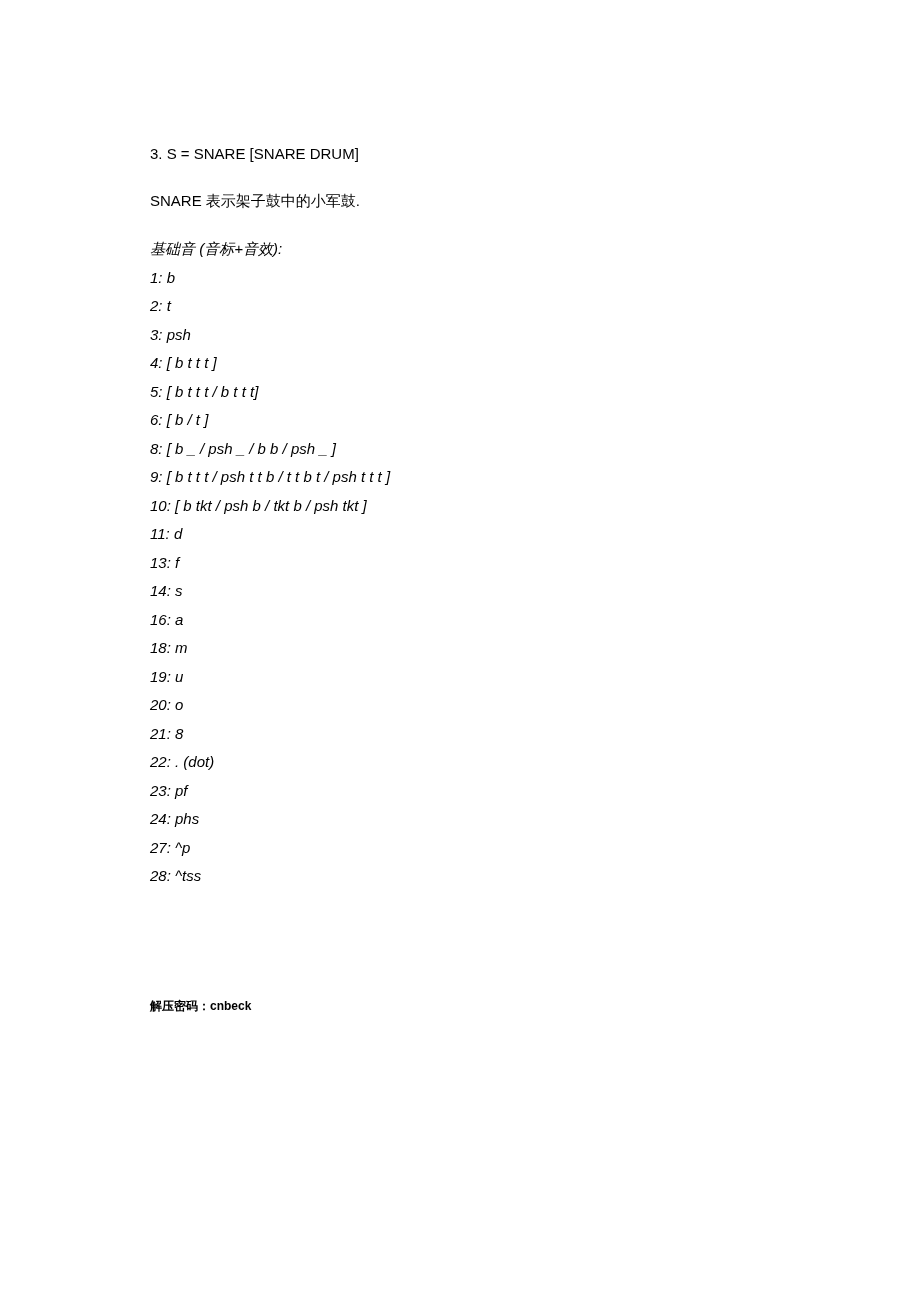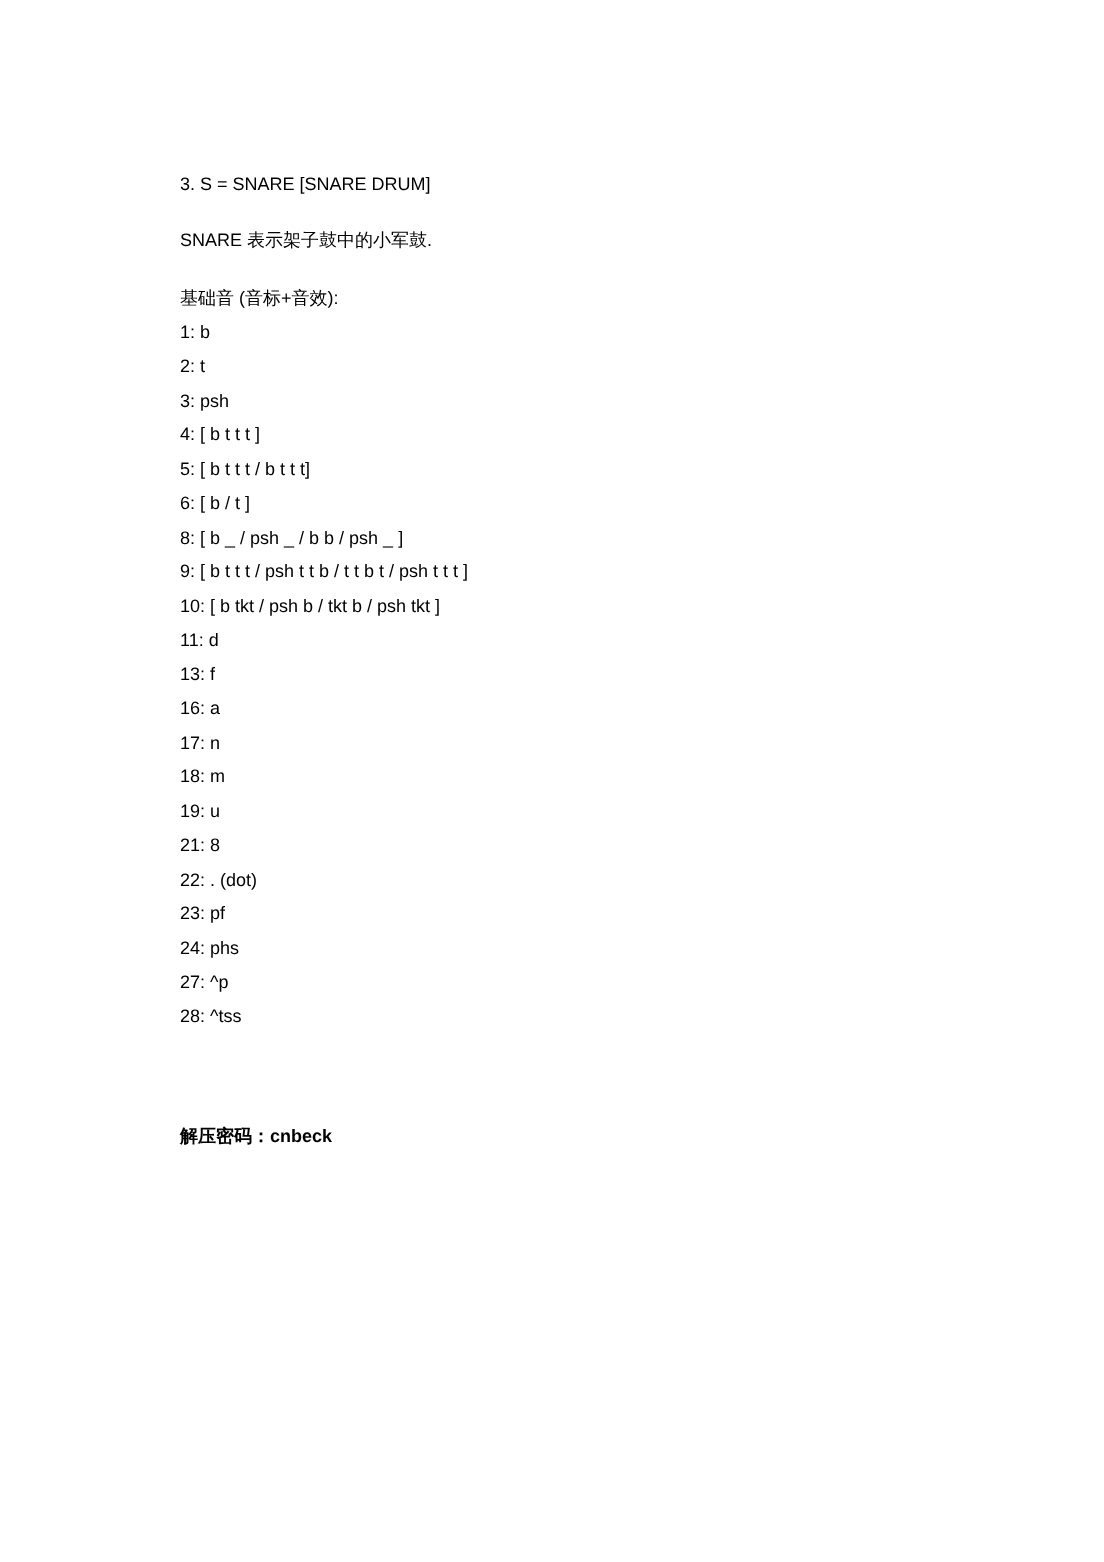--- a/index.html
+++ b/index.html
@@ -13,24 +13,25 @@
     font-size: 15px;
     line-height: 1.9;
     color: #000;
     padding: 140px 150px 200px 150px;
     box-sizing: border-box;
   }
   .block {
     margin-bottom: 20px;
   }
   .items-block {
-    margin-bottom: 72px;
+    margin-bottom: 104px;
+    font-style: italic;
   }
   .footer-line {
-    font-size: 15px;
+    font-size: 12px;
   }
   .footer-line .label {
     font-weight: 700;
   }
   .footer-line .pwd {
     font-weight: 700;
   }
 </style>
 </head>
 <body>
@@ -47,24 +48,25 @@
   <div>2: t</div>
   <div>3: psh</div>
   <div>4: [ b t t t ]</div>
   <div>5: [ b t t t / b t t t]</div>
   <div>6: [ b / t ]</div>
   <div>8: [ b _ / psh _ / b b / psh _ ]</div>
   <div>9: [ b t t t / psh t t b / t t b t / psh t t t ]</div>
   <div>10: [ b tkt / psh b / tkt b / psh tkt ]</div>
   <div>11: d</div>
   <div>13: f</div>
+  <div>14: s</div>
   <div>16: a</div>
-  <div>17: n</div>
   <div>18: m</div>
   <div>19: u</div>
+  <div>20: o</div>
   <div>21: 8</div>
   <div>22: . (dot)</div>
   <div>23: pf</div>
   <div>24: phs</div>
   <div>27: ^p</div>
   <div>28: ^tss</div>
 </div>
 
 <div class="footer-line">
   <span class="label">解压密码：</span><span class="pwd">cnbeck</span>

